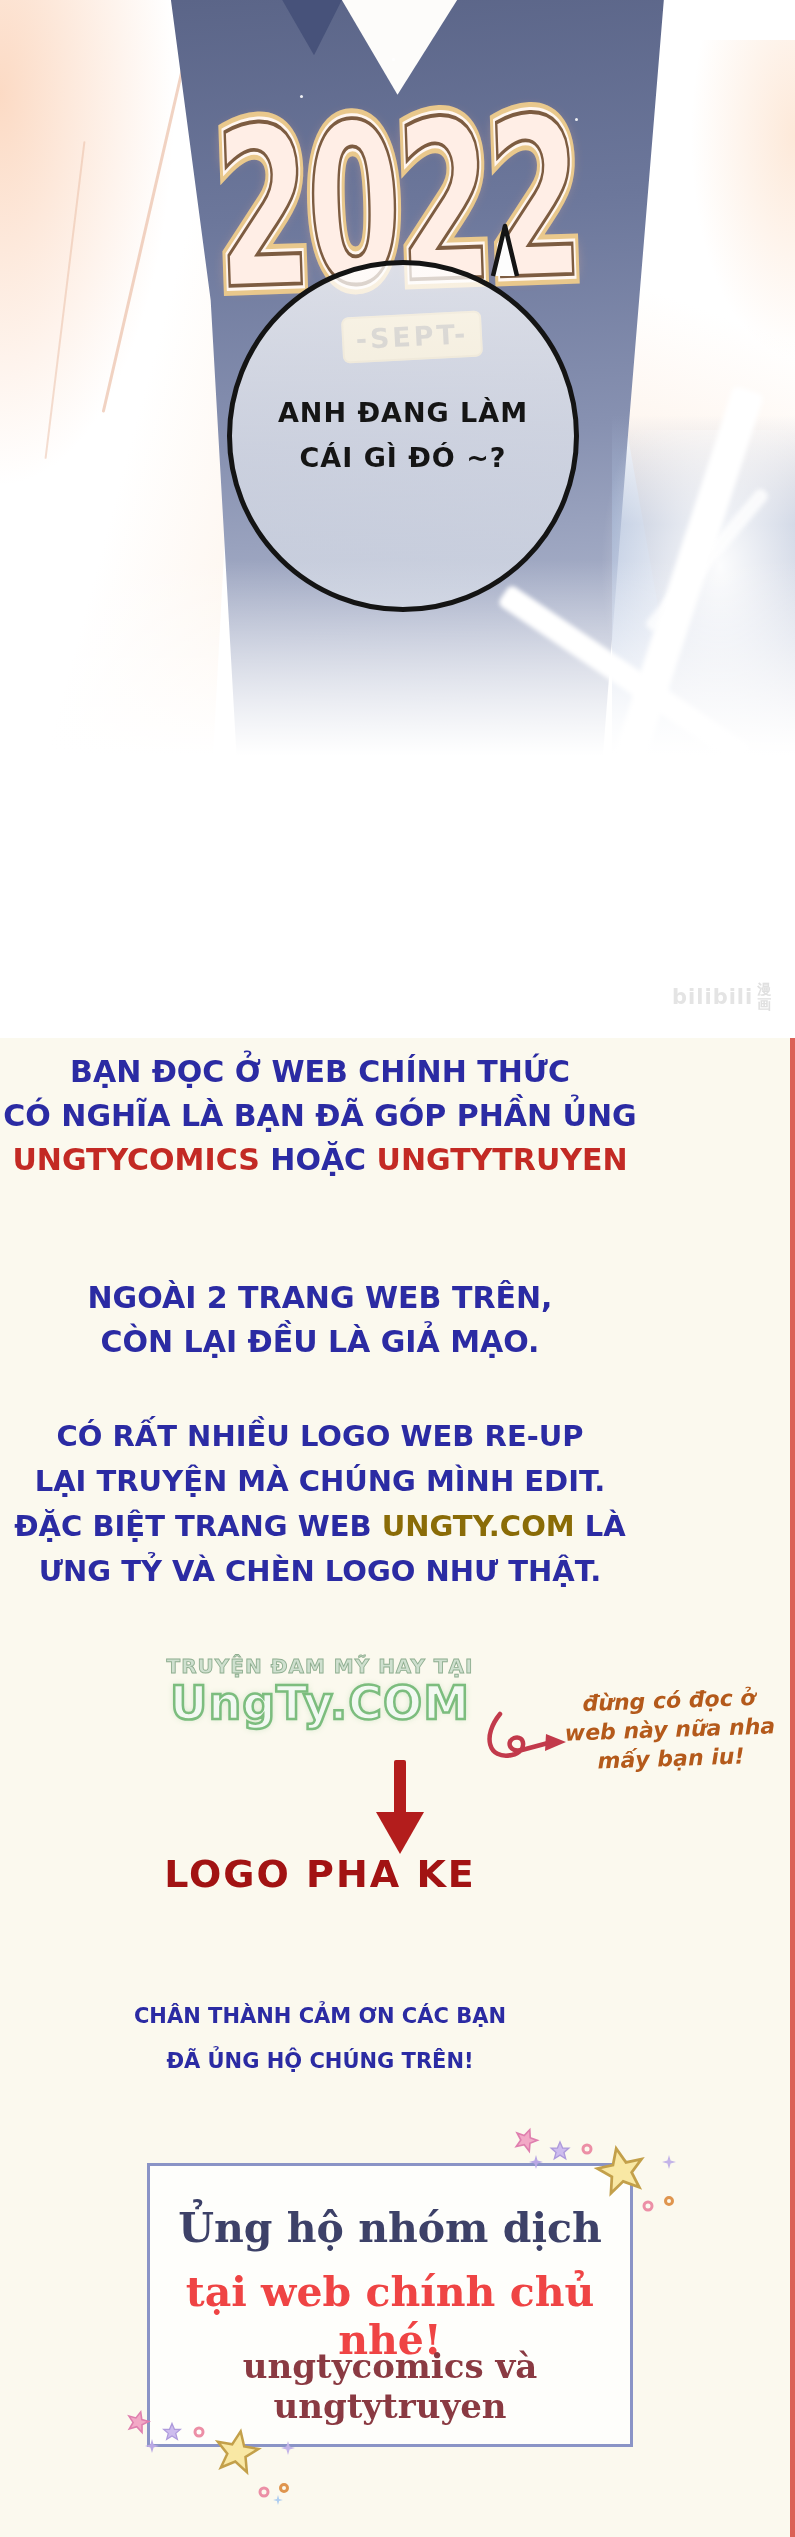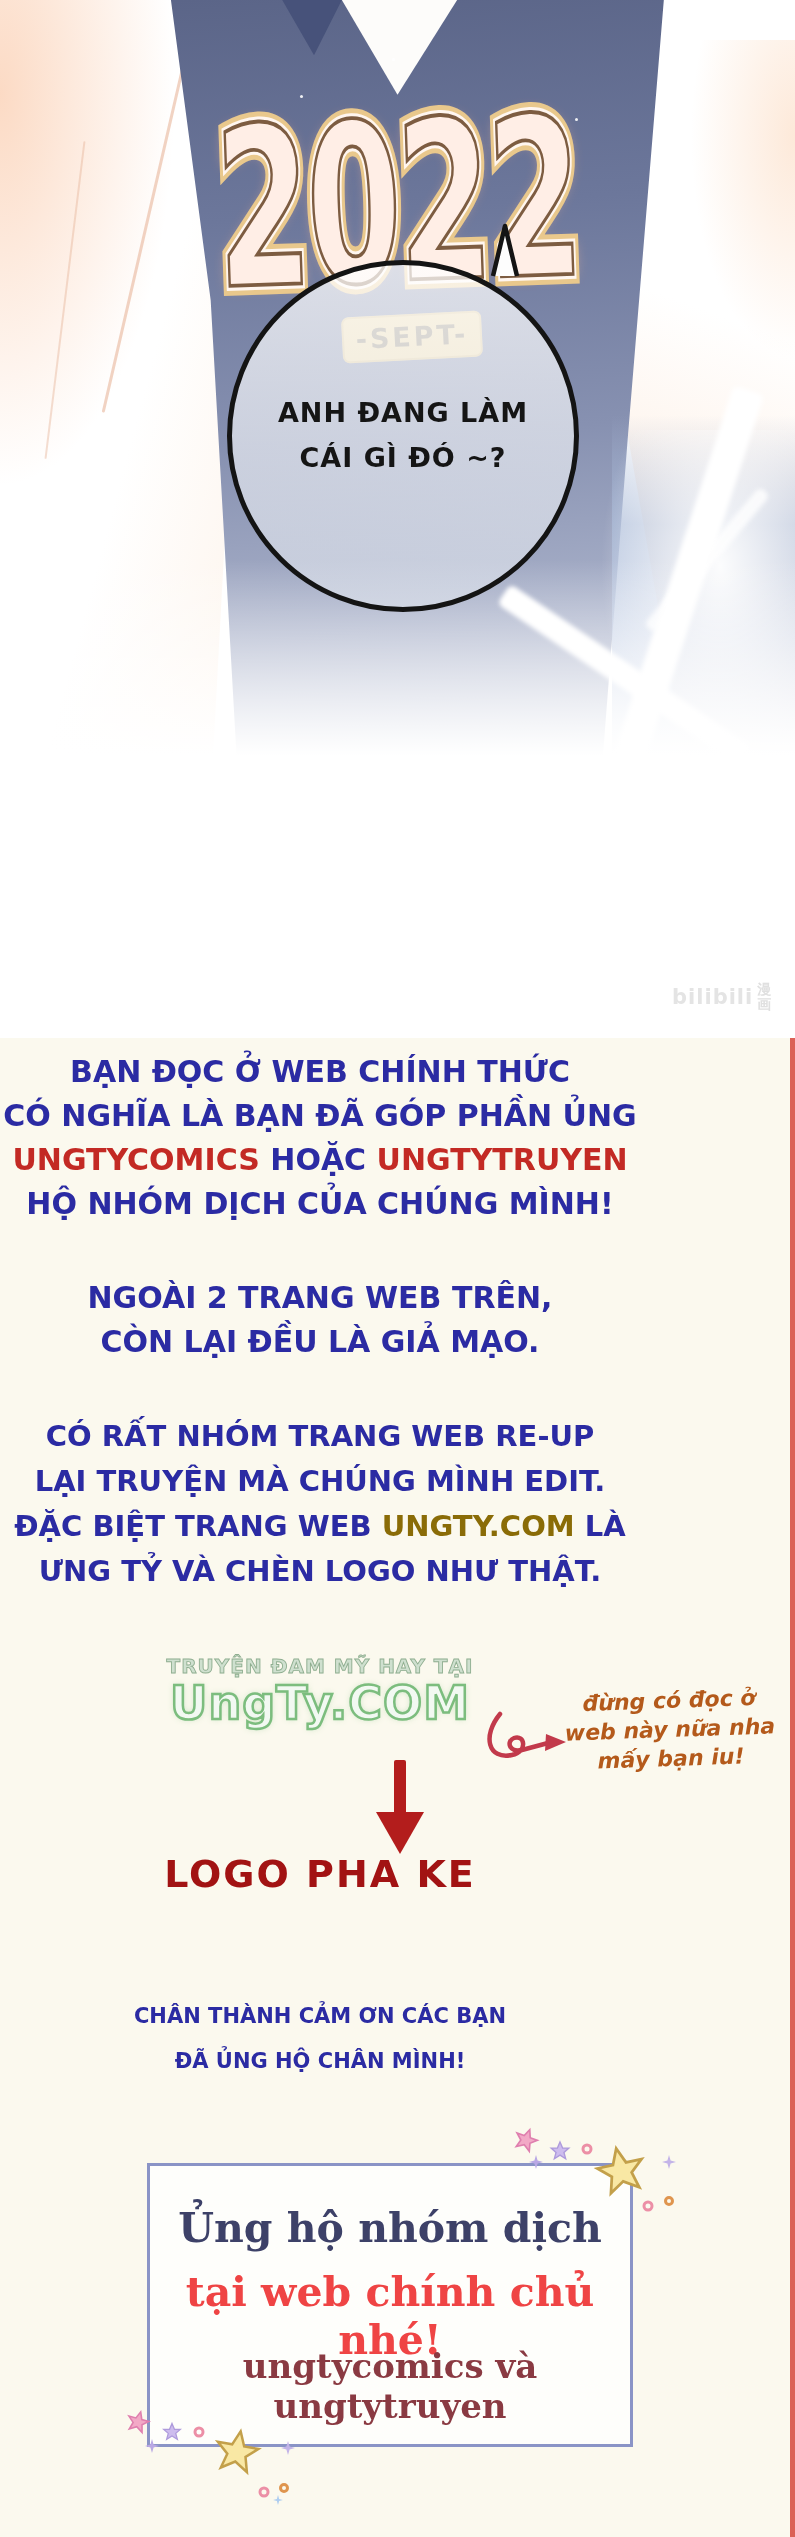--- a/index.html
+++ b/index.html
@@ -154,30 +154,29 @@
   </span>
 </div>
 
 <div class="abs content-bg"></div>
 <div class="abs edge-stripe"></div>
 
 <div class="abs ctext blk1">
   <div><span class="blue">BẠN ĐỌC Ở WEB CHÍNH THỨC</span></div>
   <div><span class="blue">CÓ NGHĨA LÀ BẠN ĐÃ GÓP PHẦN ỦNG</span></div>
   <div><span class="red">UNGTYCOMICS</span><span class="blue"> HOẶC </span><span class="red">UNGTYTRUYEN</span></div>
-  <div><span class="blue">HỘ NHÓM DỊCH CỦA CHÚNG MÌNH!</span></div>
 </div>
 
 <div class="abs ctext blk2">
   <div class="blue">NGOÀI 2 TRANG WEB TRÊN,</div>
   <div class="blue">CÒN LẠI ĐỀU LÀ GIẢ MẠO.</div>
 </div>
 
 <div class="abs ctext blk3">
-  <div class="blue">CÓ RẤT NHÓM TRANG WEB RE-UP</div>
+  <div class="blue">CÓ RẤT NHIỀU LOGO WEB RE-UP</div>
   <div class="blue">LẠI TRUYỆN MÀ CHÚNG MÌNH EDIT.</div>
   <div><span class="blue">ĐẶC BIỆT TRANG WEB </span><span class="olive">UNGTY.COM</span><span class="blue"> LÀ</span></div>
   <div class="blue">ƯNG TỶ VÀ CHÈN LOGO NHƯ THẬT.</div>
 </div>
 
 <div class="abs ctext tagline">TRUYỆN ĐAM MỸ HAY TẠI</div>
 <div class="abs ctext fake-logo">UngTy.COM</div>
 
 <div class="abs side-note">
   <div>đừng có đọc ở</div>
@@ -192,21 +191,21 @@
 
 <svg class="abs down-arrow" width="64" height="96" viewBox="0 0 64 96">
   <rect x="26" y="0" width="12" height="54" rx="2" fill="#b31d1c"></rect>
   <polygon points="8,52 56,52 32,94" fill="#b31d1c"></polygon>
 </svg>
 
 <div class="abs ctext pha-ke">LOGO PHA KE</div>
 
 <div class="abs ctext blk4">
   <div class="blue">CHÂN THÀNH CẢM ƠN CÁC BẠN</div>
-  <div class="blue">ĐÃ ỦNG HỘ CHÂN MÌNH!</div>
+  <div class="blue">ĐÃ ỦNG HỘ CHÚNG TRÊN!</div>
 </div>
 
 <div class="abs support-box"></div>
 <div class="abs script s-l1">Ủng hộ nhóm dịch</div>
 <div class="abs script s-l2">tại web chính chủ nhé!</div>
 <div class="abs script s-l3">ungtycomics và ungtytruyen</div>
 
 <svg class="abs stars-tr" width="215" height="105" viewBox="0 0 215 105">
   <defs>
     <path id="star5" d="M0,-10 L2.9,-3.2 L9.8,-3.2 L4.4,1.6 L6.3,8.6 L0,4.6 L-6.3,8.6 L-4.4,1.6 L-9.8,-3.2 L-2.9,-3.2 Z"></path>

